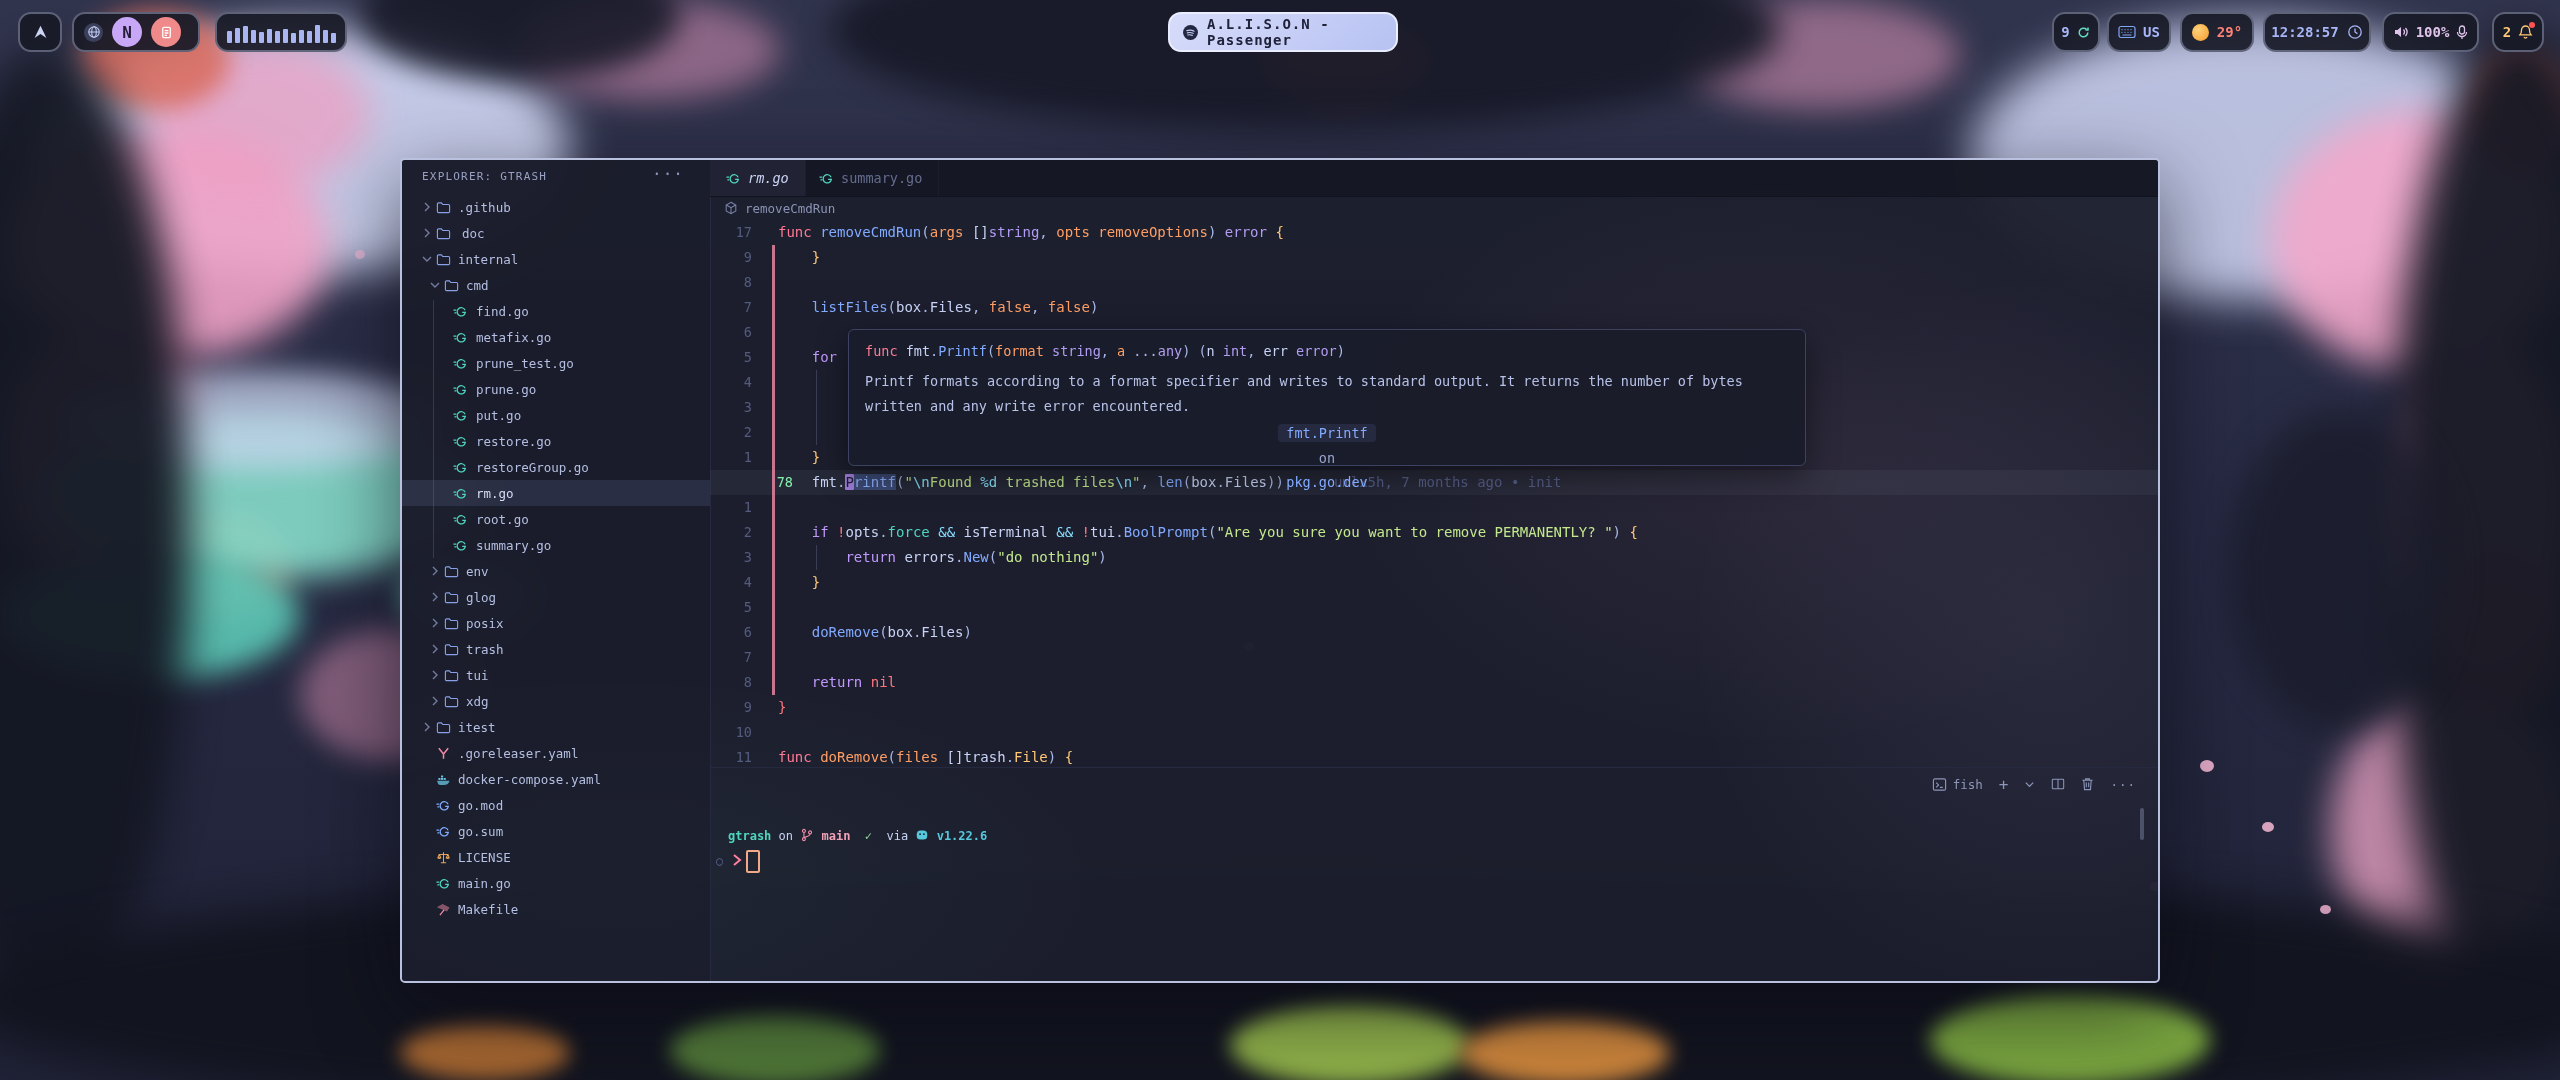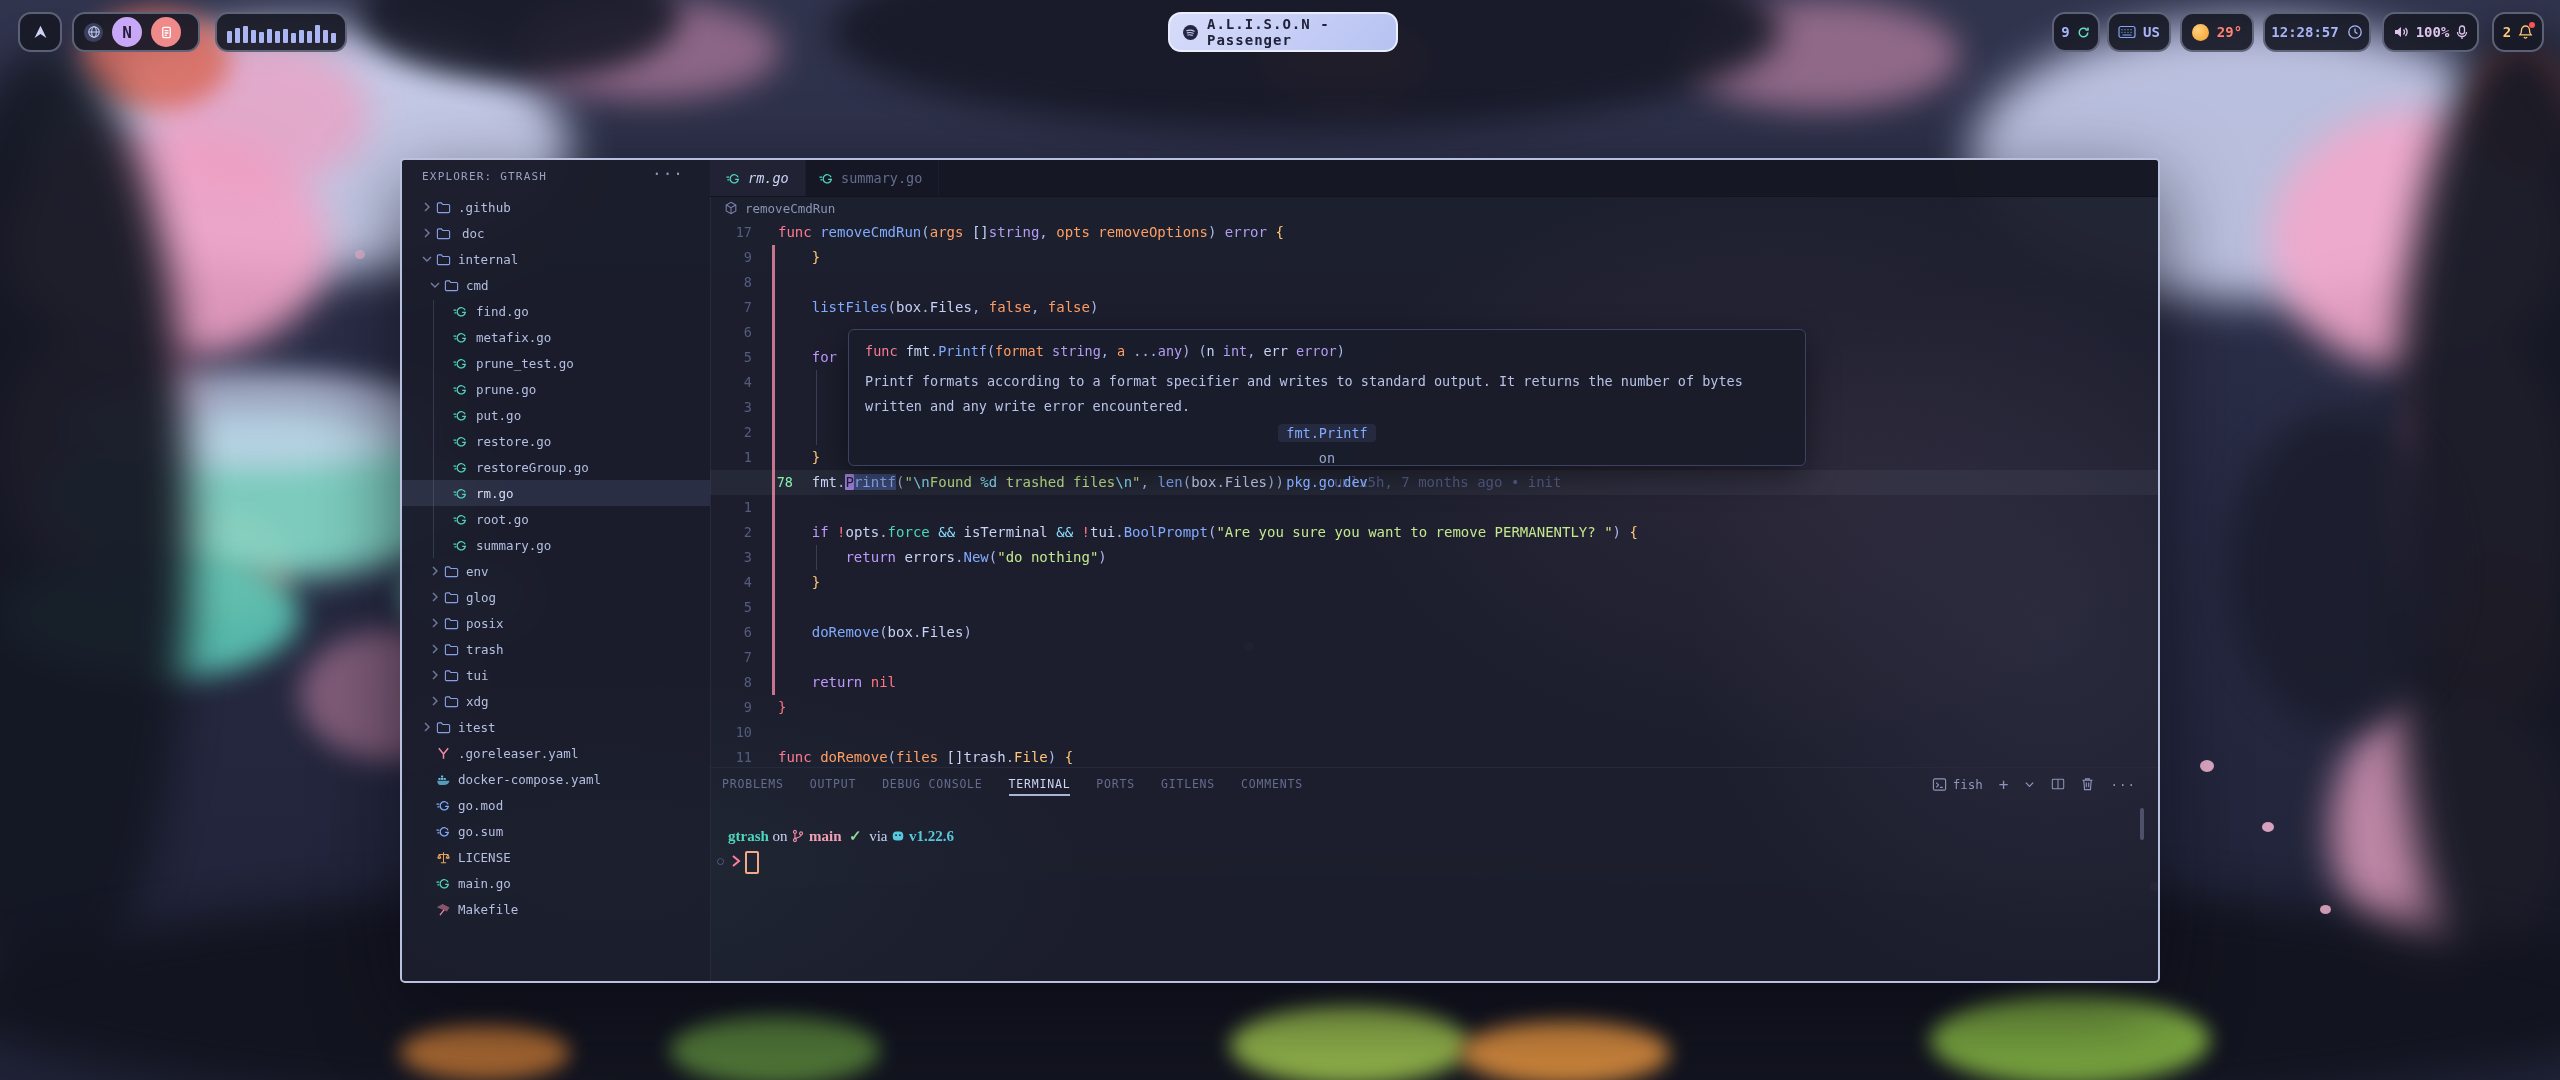--- a/index.html
+++ b/index.html
@@ -66,21 +66,21 @@
   .tt-on{color:#9aa5ce;} .tt-link{color:#82aaff;}
   
   .panel{position:absolute;left:308px;right:0;bottom:0;height:213px;border-top:1px solid #262a40;}
   .ptabs{position:absolute;left:12px;top:0;height:32px;display:flex;align-items:center;gap:26px;
     font-size:11.5px;letter-spacing:.8px;color:#646c8e;}
   .ptab{position:relative;height:32px;display:flex;align-items:center;cursor:pointer;}
   .ptab.act{color:#cdd6f4;}
   .ptab.act::after{content:"";position:absolute;left:0;right:0;bottom:4px;height:2px;background:#aab4d8;}
   .pctrl{position:absolute;right:22px;top:0;height:32px;display:flex;align-items:center;gap:16px;
     color:#8d96ba;font-size:12.5px;}
-  .term{position:absolute;left:0px;top:32px;right:0;bottom:0;font-size:15px;font-family:Liberation Serif, serif;}
+  .term{position:absolute;left:0px;top:32px;right:0;bottom:0;font-size:12px;}
   .tline{position:absolute;left:6px;height:25px;line-height:25px;white-space:pre;}
   .cursor-box{display:inline-block;width:10px;height:19px;border:2px solid #f2a987;
     vertical-align:middle;margin-left:2px;border-radius:2px;}
   .scrollbit{position:absolute;right:14px;top:40px;width:4px;height:32px;background:rgba(160,170,210,.35);border-radius:2px;}
 </style>
 </head>
 <body>
 
 <div class="screen">
   <div id="wallpaper">
@@ -601,29 +601,20 @@
         <div class="tt-desc">written and any write error encountered.</div>
         <div class="tt-foot">
           <span class="tt-chip">fmt.Printf</span>
           <span class="tt-on">on</span>
           <span class="tt-link">pkg.go.dev</span>
         </div>
       </div>
     </div>
 
     <div class="panel">
-      <div class="ptabs" id="ptabs">
-          <div class="ptab">PROBLEMS</div>
-          <div class="ptab">OUTPUT</div>
-          <div class="ptab">DEBUG CONSOLE</div>
-          <div class="ptab act">TERMINAL</div>
-          <div class="ptab">PORTS</div>
-          <div class="ptab">GITLENS</div>
-          <div class="ptab">COMMENTS</div>
-        </div>
       <div class="pctrl">
         <span style="display:inline-flex;align-items:center;gap:6px">
           <span class="ic" style="width:15px;height:15px">
             <svg viewBox="0 0 16 16" fill="none" stroke="currentColor" stroke-width="1.2">
               <rect x="1.5" y="2" width="13" height="12" rx="1.5"></rect>
                 <path d="M4.5 6l2.5 2.5L4.5 11M8.5 11h3"></path>
               </svg>
             </span>
           <span>fish</span>
         </span>

